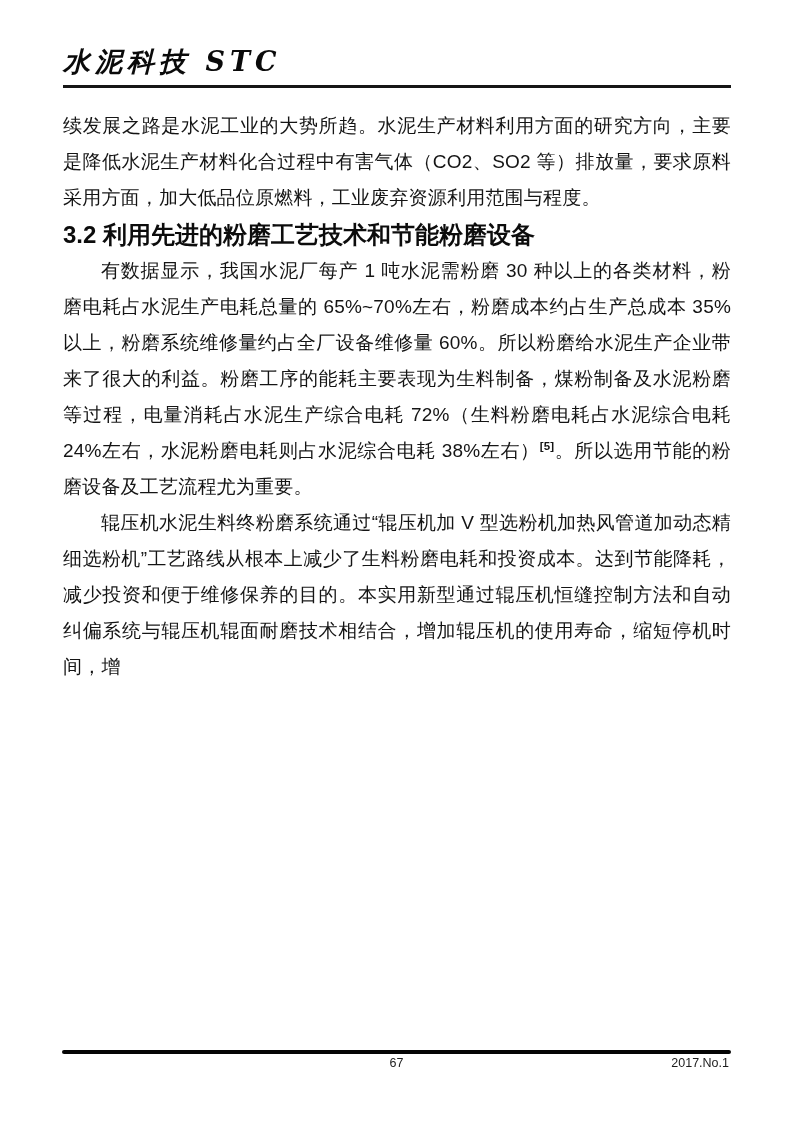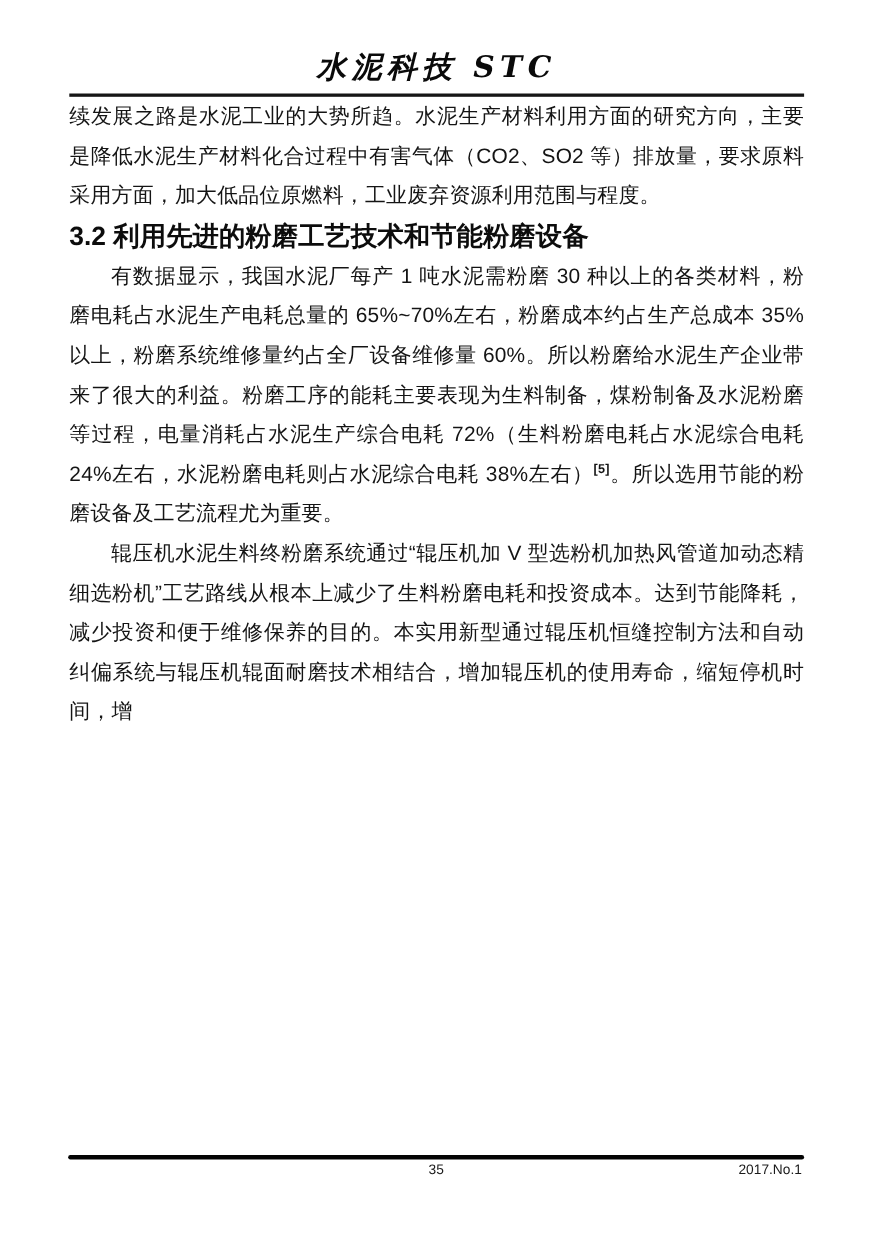--- a/index.html
+++ b/index.html
@@ -20,37 +20,36 @@
     position: absolute;
     left: 63px;
     top: 0;
     width: 668px;
   }
   
   .journal-header {
     padding-top: 46px;
   }
   .journal-title {
-    text-align: center;
     font-family: "DejaVu Serif", "Liberation Serif", serif;
     font-style: italic;
     font-weight: bold;
     font-size: 27px;
     line-height: 32px;
     letter-spacing: 5px;
     color: #0a0a0a;
   }
   .header-rule {
     margin-top: 7px;
     height: 3px;
     background: #161616;
   }
   
   .page-body {
-    padding-top: 1px;
+    padding-top: 20px;
   }
   .page-body p {
     margin: 0;
     font-size: 19px;
     line-height: 36px;
     text-align: justify;
     letter-spacing: 0.2px;
   }
   .page-body p.indent {
     text-indent: 2em;
@@ -122,18 +121,18 @@
 
       <p class="indent">辊压机水泥生料终粉磨系统通过“辊压机加 V 型选粉机加热风管道加动态精细选粉机”工艺路线从根本上减少了生料粉磨电耗和投资成本。达到节能降耗，减少投资和便于维修保养的目的。本实用新型通过辊压机恒缝控制方法和自动纠偏系统与辊压机辊面耐磨技术相结合，增加辊压机的使用寿命，缩短停机时间，增</p>
 
     </main>
 
   </div>
 
   <footer class="page-footer">
     <div class="footer-rule"></div>
     <div class="footer-row">
-      <span class="page-number">35</span>
+      <span class="page-number">67</span>
       <span class="issue">2017.No.1</span>
     </div>
   </footer>
 
 </div>
 
 </body></html>

